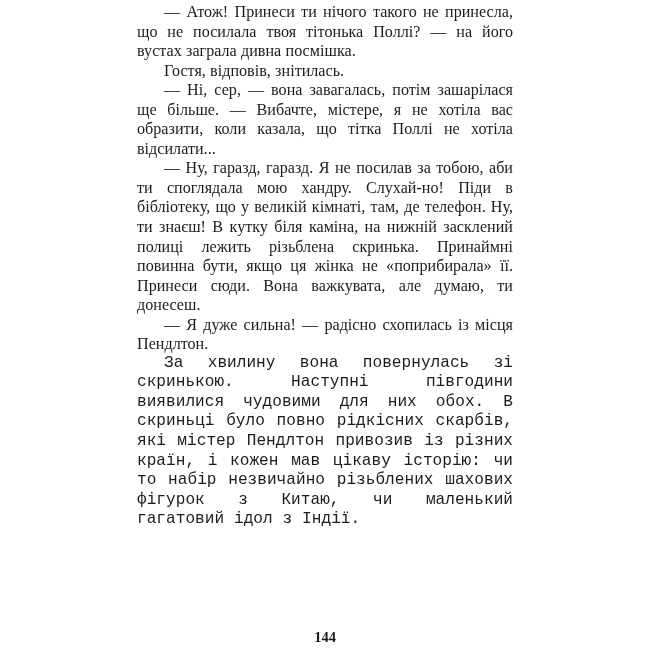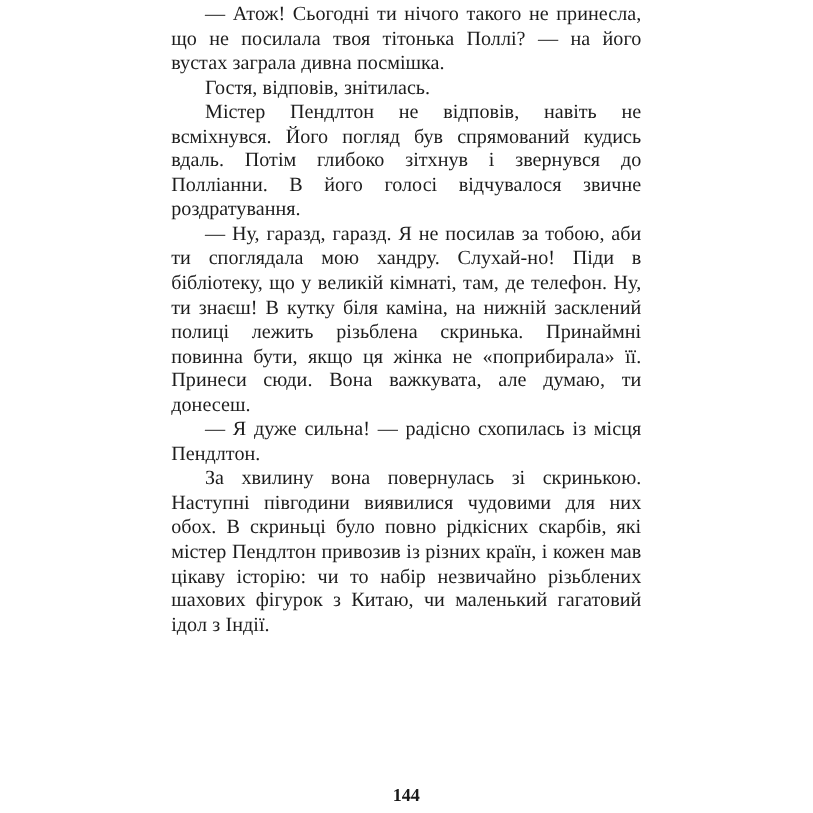--- a/index.html
+++ b/index.html
@@ -38,20 +38,21 @@
     line-height: 19.55px;
     letter-spacing: 0.02px;
     word-spacing: 0.2px;
     hyphens: none;
     color: #1c1c1c;
   }
 
   
   .para:last-child {
     margin-bottom: 4px;
+    font-family: Liberation Mono, monospace;
   }
 
   .page-number {
     position: absolute;
     left: 0;
     right: 0;
     top: 629px;
     text-align: center;
     font-size: 14.5px;
     font-weight: 700;
@@ -59,23 +60,23 @@
     color: #1a1a1a;
     font-family: "Liberation Serif", "DejaVu Serif", serif;
   }
 </style>
 </head>
 <body>
 
 <div class="page">
 
   <div class="text-block">
-    <p class="para">— Атож! Сьогодні ти нічого такого не принесла, що не посилала твоя тітонька Поллі? — на його вустах заграла дивна посмішка.</p>
+    <p class="para">— Атож! Принеси ти нічого такого не принесла, що не посилала твоя тітонька Поллі? — на його вустах заграла дивна посмішка.</p>
     <p class="para">Гостя, відповів, знітилась.</p>
-    <p class="para">Містер Пендлтон не відповів, навіть не всміхнувся. Його погляд був спрямований кудись вдаль. Потім глибоко зітхнув і звернувся до Полліанни. В його голосі відчувалося звичне роздратування.</p>
+    <p class="para">— Ні, сер, — вона завагалась, потім зашарілася ще більше. — Вибачте, містере, я не хотіла вас образити, коли казала, що тітка Поллі не хотіла відсилати...</p>
     <p class="para">— Ну, гаразд, гаразд. Я не посилав за тобою, аби ти споглядала мою хандру. Слухай-но! Піди в бібліотеку, що у великій кімнаті, там, де телефон. Ну, ти знаєш! В кутку біля каміна, на нижній засклений полиці лежить різьблена скринька. Принаймні повинна бути, якщо ця жінка не «поприбирала» її. Принеси сюди. Вона важкувата, але думаю, ти донесеш.</p>
     <p class="para">— Я дуже сильна! — радісно схопилась із місця Пендлтон.</p>
     <p class="para">За хвилину вона повернулась зі скринькою. Наступні півгодини виявилися чудовими для них обох. В скриньці було повно рідкісних скарбів, які містер Пендлтон привозив із різних країн, і кожен мав цікаву історію: чи то набір незвичайно різьблених шахових фігурок з Китаю, чи маленький гагатовий ідол з Індії.</p>
   </div>
 
   <div class="page-number">144</div>
 
 </div>
 
 </body></html>

